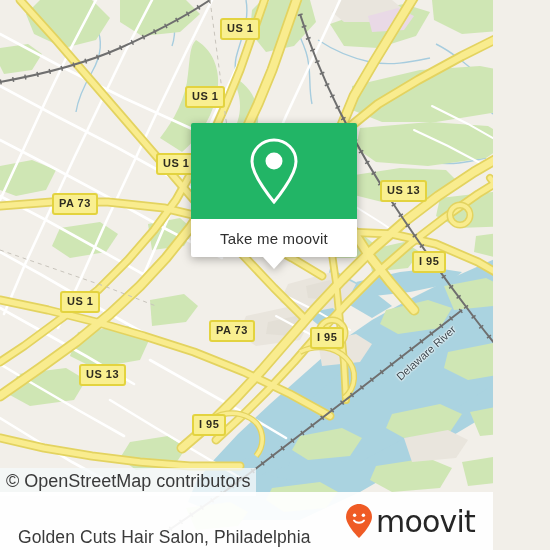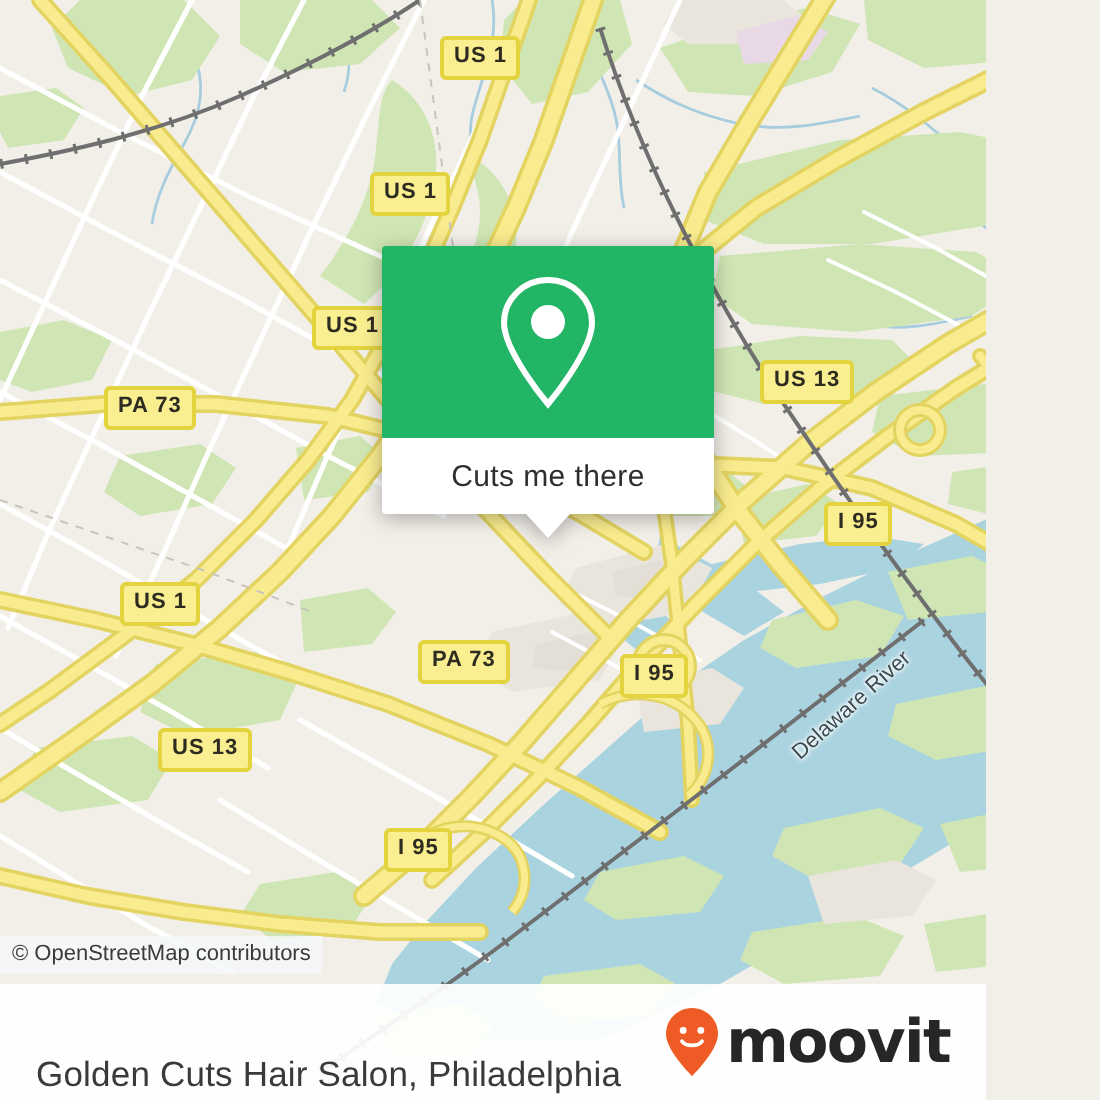--- a/index.html
+++ b/index.html
@@ -76,21 +76,21 @@
     border-right:11px solid transparent;
     border-top:12px solid #ffffff;
   }
 
   
   #osm-attrib{
     position:absolute;
     left:0;top:468px;
     background:rgba(245,248,250,.78);
     color:#3a3a3a;
-    font-size:11px;
+    font-size:18px;
     padding:3px 6px 4px 6px;
     font-family:"Liberation Sans", sans-serif;
     white-space:nowrap;
   }
 
   
   #footer{
     position:absolute;
     left:0;right:0;bottom:0;height:58px;
     background:rgba(255,255,255,.93);
@@ -109,21 +109,21 @@
     position:absolute;right:18px;top:50%;
     transform:translateY(-50%);
     display:flex;align-items:center;
   }
   #brand-word{
     font-size:30px;
     color:#262626;
     letter-spacing:-.8px;
     margin-left:2px;
     font-family:"DejaVu Sans", sans-serif;
-    font-weight:700;
+    font-weight:400;
   }
 </style>
 </head>
 <body>
 
 <div id="app">
 
   <div id="map">
     <svg viewBox="0 0 550 550" xmlns="http://www.w3.org/2000/svg">
       <defs>
@@ -347,21 +347,21 @@
   </div>
 
   <div id="popup">
     <div id="popup-top">
       <svg id="popup-pin" width="56" height="70" viewBox="0 0 56 70">
         <path d="M28 4 C15.8 4 6 13.6 6 25.4 C6 40 28 66 28 66 C28 66 50 40 50 25.4 C50 13.6 40.2 4 28 4 Z" fill="none" stroke="#ffffff" stroke-width="3"></path>
         <circle cx="28" cy="25" r="8.5" fill="#ffffff"></circle>
       </svg>
     </div>
     <div id="popup-bottom">
-      <span id="popup-label">Cuts me there</span>
+      <span id="popup-label">Take me moovit</span>
       <span id="popup-tail"></span>
     </div>
   </div>
 
   <div id="osm-attrib">© OpenStreetMap contributors</div>
 
   <div id="footer">
     <div id="footer-title">Golden Cuts Hair Salon, Philadelphia</div>
     <div id="brand">
       <svg width="30" height="36" viewBox="0 0 30 36">

